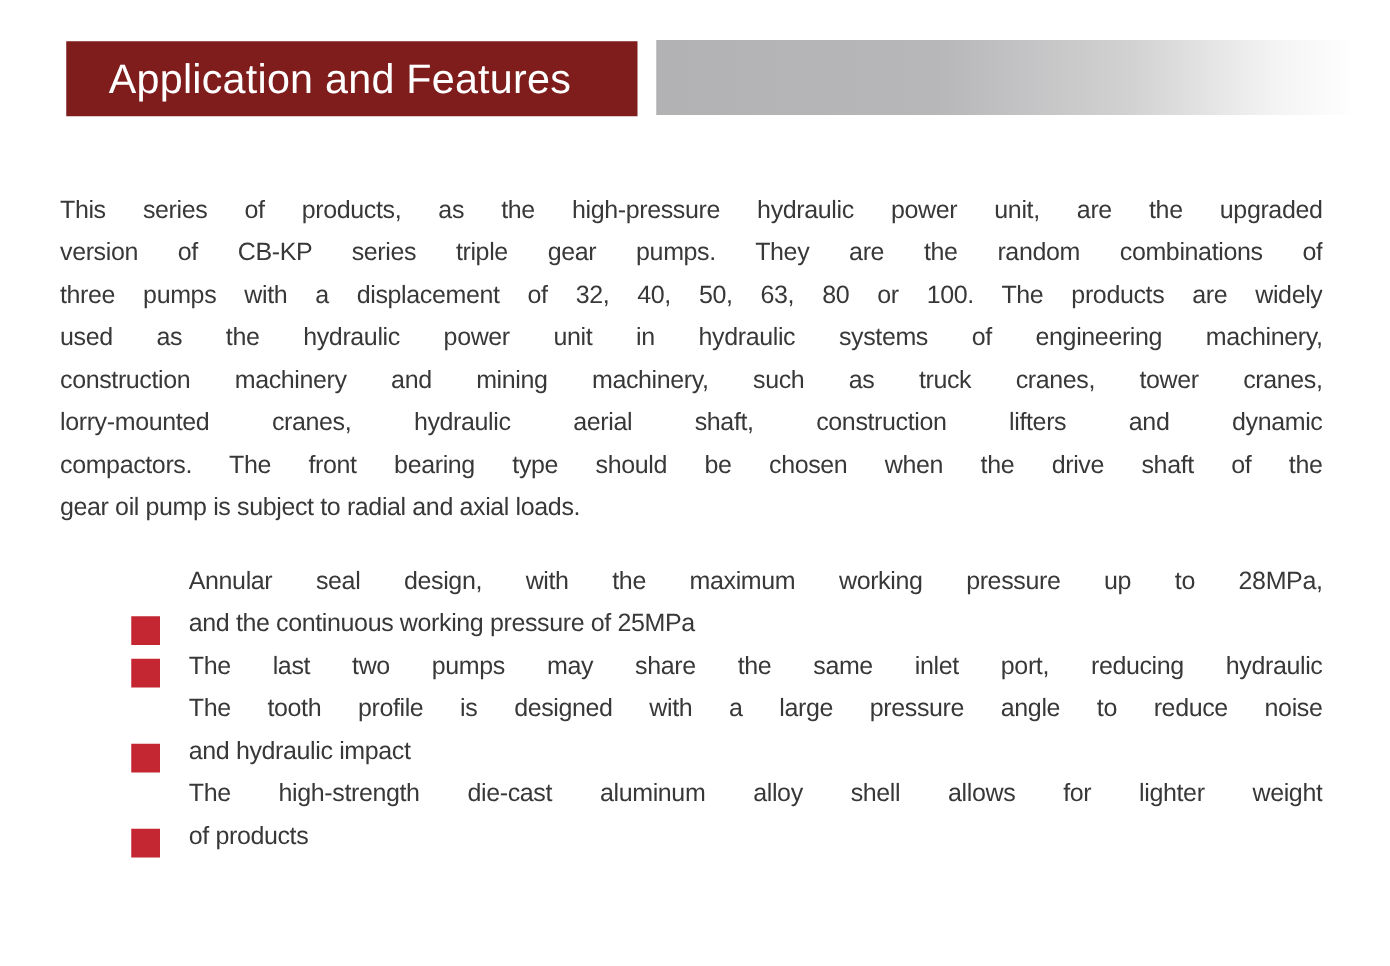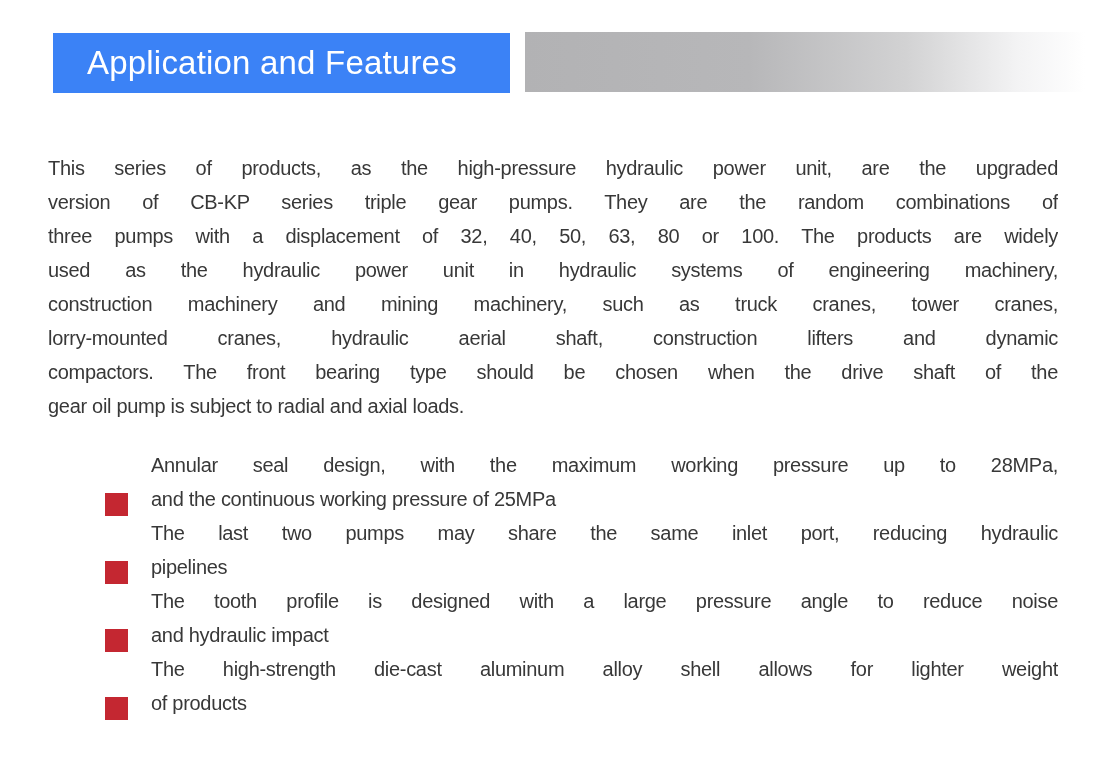--- a/index.html
+++ b/index.html
@@ -16,21 +16,21 @@
     color: #383838;
   }
 
   
   .title-banner {
     position: absolute;
     left: 53px;
     top: 33px;
     width: 457px;
     height: 60px;
-    background: #3b82f6;
+    background: #7f1d1d;
     box-sizing: border-box;
     padding-left: 34px;
     display: flex;
     align-items: center;
   }
   .title-banner .title-text {
     color: #ffffff;
     font-size: 33px;
     font-weight: 400;
     letter-spacing: 0.2px;
@@ -123,21 +123,20 @@
     <div class="feature-lines">
       <div class="tline fill">Annular seal design, with the maximum working pressure up to 28MPa,</div>
       <div class="tline endline">and the continuous working pressure of 25MPa</div>
     </div>
   </div>
 
   <div class="feature-item">
     <span class="bullet-square"></span>
     <div class="feature-lines">
       <div class="tline fill">The last two pumps may share the same inlet port, reducing hydraulic</div>
-      <div class="tline endline">pipelines</div>
     </div>
   </div>
 
   <div class="feature-item">
     <span class="bullet-square"></span>
     <div class="feature-lines">
       <div class="tline fill">The tooth profile is designed with a large pressure angle to reduce noise</div>
       <div class="tline endline">and hydraulic impact</div>
     </div>
   </div>

